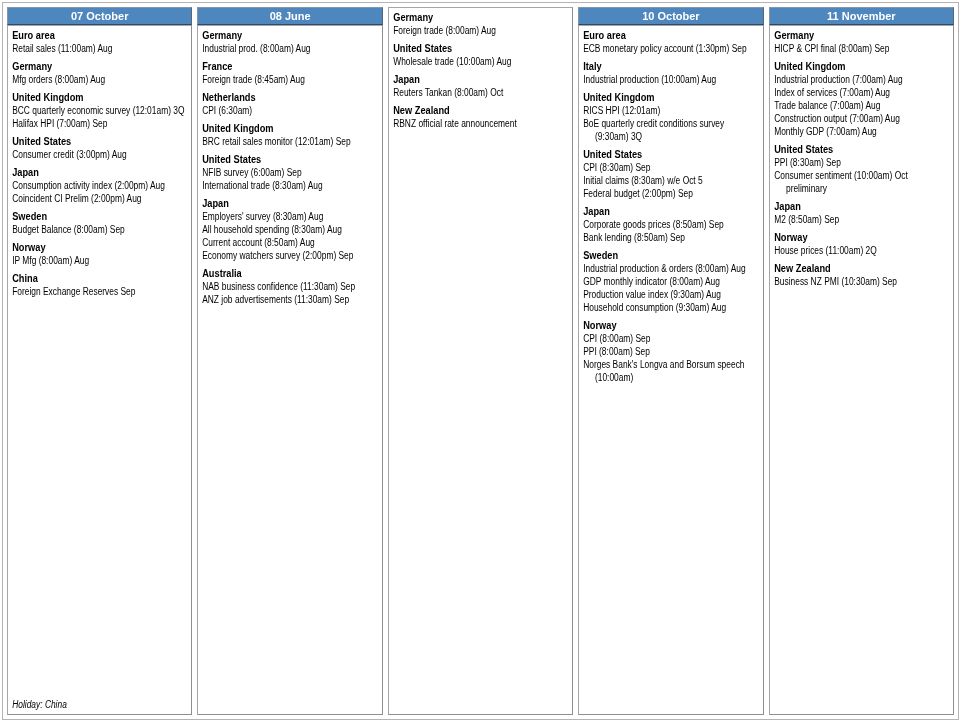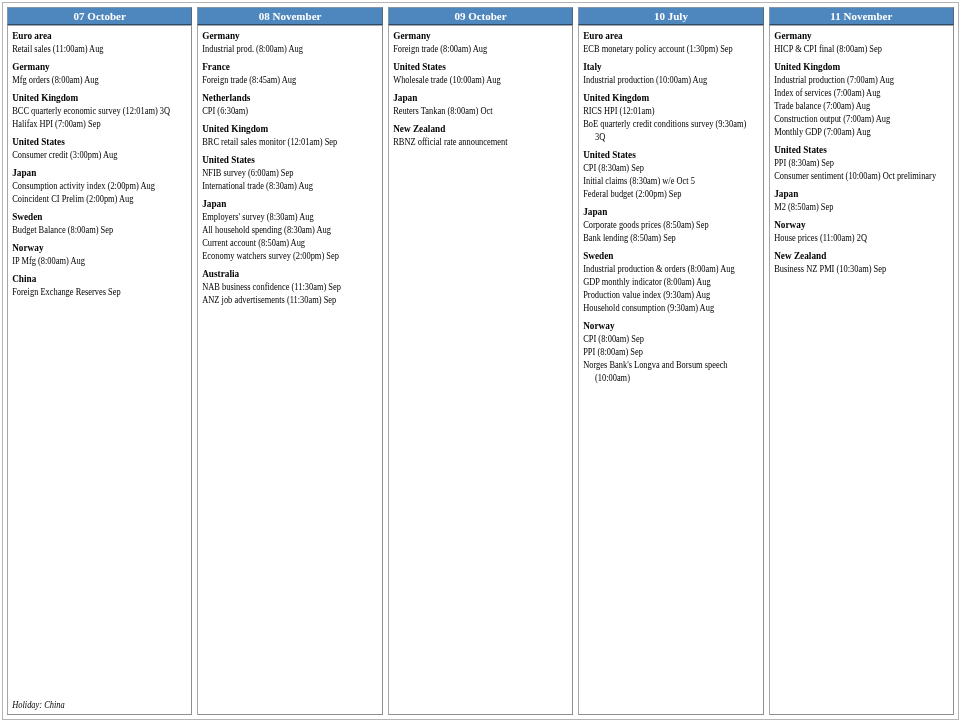--- a/index.html
+++ b/index.html
@@ -6,21 +6,20 @@
     margin: 0;
     padding: 0;
     background: #ffffff;
     font-family: "Liberation Sans", "DejaVu Sans", sans-serif;
   }
   .page {
     box-sizing: border-box;
     width: 961px;
     height: 722px;
     padding: 2px;
-    font-family: Liberation Serif, serif;
   }
   .frame {
     box-sizing: border-box;
     width: 100%;
     height: 100%;
     border: 1px solid #b4b4b4;
     padding: 4px;
   }
   .calendar {
     display: flex;
@@ -141,21 +140,21 @@
     <div class="country">China</div>
   <div class="event">Foreign Exchange Reserves Sep</div>
                 </div>
 </div>
         <div class="footnote">Holiday: China</div>
       </div>
     </div>
   </div>
 
   <div class="col">
-    <div class="col-header">08 November</div>
+    <div class="col-header">08 June</div>
     <div class="col-body">
       <div class="col-inner">
         <div class="groups">
   <div class="group">
     <div class="country">Germany</div>
   <div class="event">Industrial prod. (8:00am) Aug</div>
                 </div>
 
   <div class="group">
     <div class="country">France</div>
@@ -191,21 +190,20 @@
   <div class="event">NAB business confidence (11:30am) Sep</div>
                   <div class="event">ANZ job advertisements (11:30am) Sep</div>
                 </div>
 </div>
 
       </div>
     </div>
   </div>
 
   <div class="col">
-    <div class="col-header">09 October</div>
     <div class="col-body">
       <div class="col-inner">
         <div class="groups">
   <div class="group">
     <div class="country">Germany</div>
   <div class="event">Foreign trade (8:00am) Aug</div>
                 </div>
 
   <div class="group">
     <div class="country">United States</div>
@@ -221,21 +219,21 @@
     <div class="country">New Zealand</div>
   <div class="event">RBNZ official rate announcement</div>
                 </div>
 </div>
 
       </div>
     </div>
   </div>
 
   <div class="col">
-    <div class="col-header">10 July</div>
+    <div class="col-header">10 October</div>
     <div class="col-body">
       <div class="col-inner">
         <div class="groups">
   <div class="group">
     <div class="country">Euro area</div>
   <div class="event">ECB monetary policy account (1:30pm) Sep</div>
                 </div>
 
   <div class="group">
     <div class="country">Italy</div>

